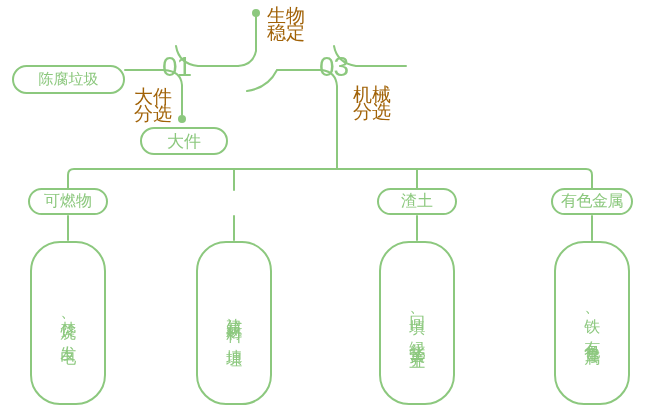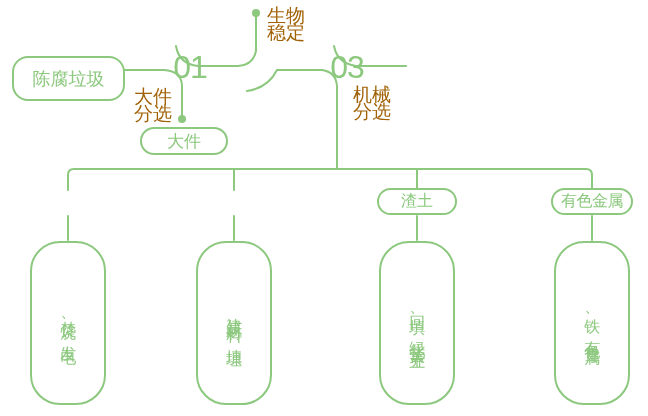--- a/index.html
+++ b/index.html
@@ -8,31 +8,31 @@
     font-family:"Liberation Sans","DejaVu Sans",sans-serif; overflow:hidden;
   }
   .lines { position:absolute; left:0; top:0; width:648px; height:416px; }
 
   .pill {
     position:absolute; box-sizing:border-box;
     border:2px solid #8cc87e; border-radius:16px; background:#ffffff;
     display:flex; align-items:center; justify-content:center;
     color:#8cc87e; white-space:nowrap;
   }
-  .pill-source { left:12px;  top:56px;  width:113px; height:45px; font-size:18px; }
+  .pill-source { left:12px;  top:65px;  width:113px; height:29px; font-size:15px; }
   .pill-large  { left:140px; top:127px; width:88px;  height:28px; font-size:17px; }
   .pill-cat    { top:188px; height:27px; font-size:16px; border-radius:14px; }
   .pill-cat1 { left:28px;  width:80px; }
   .pill-cat2 { left:193px; width:82px; letter-spacing:-0.5px; }
   .pill-cat3 { left:377px; width:80px;text-align:right; }
   .pill-cat4 { left:551px; width:82px; letter-spacing:-0.5px; }
 
   .step-num {
-    position:absolute; top:53px; width:56px; text-align:center;
-    font-size:32px; line-height:28px; color:#8cc87e; letter-spacing:-1px;
+    position:absolute; top:53px; width:56px; 
+    font-size:28px; line-height:28px; color:#8cc87e; letter-spacing:-1px;
   }
   .num1 { left:162px; }
   .num2 { left:230px; }
   .num3 { left:319px; }
 
   .plabel {
     position:absolute; font-size:19px; line-height:17px;
     color:#a16207; white-space:pre-line;
   }
   .plabel-large { left:134px; top:88px; }
@@ -88,20 +88,23 @@
 分选</div>
   <div class="plabel plabel-bio">生物
 稳定</div>
   <div class="plabel plabel-mech">机械
 分选</div>
 
   <div class="pill pill-large">
     <span>大件</span>
   </div>
 
+  <div class="pill pill-cat pill-cat1">
+    <span>可燃物</span>
+  </div>
   <div class="pill pill-cat pill-cat3">
     <span>渣土</span>
   </div>
   <div class="pill pill-cat pill-cat4">
     <span>有色金属</span>
   </div>
 
   <div class="obox obox1">
     <span class="vtext">焚烧、发电</span>
   </div>

